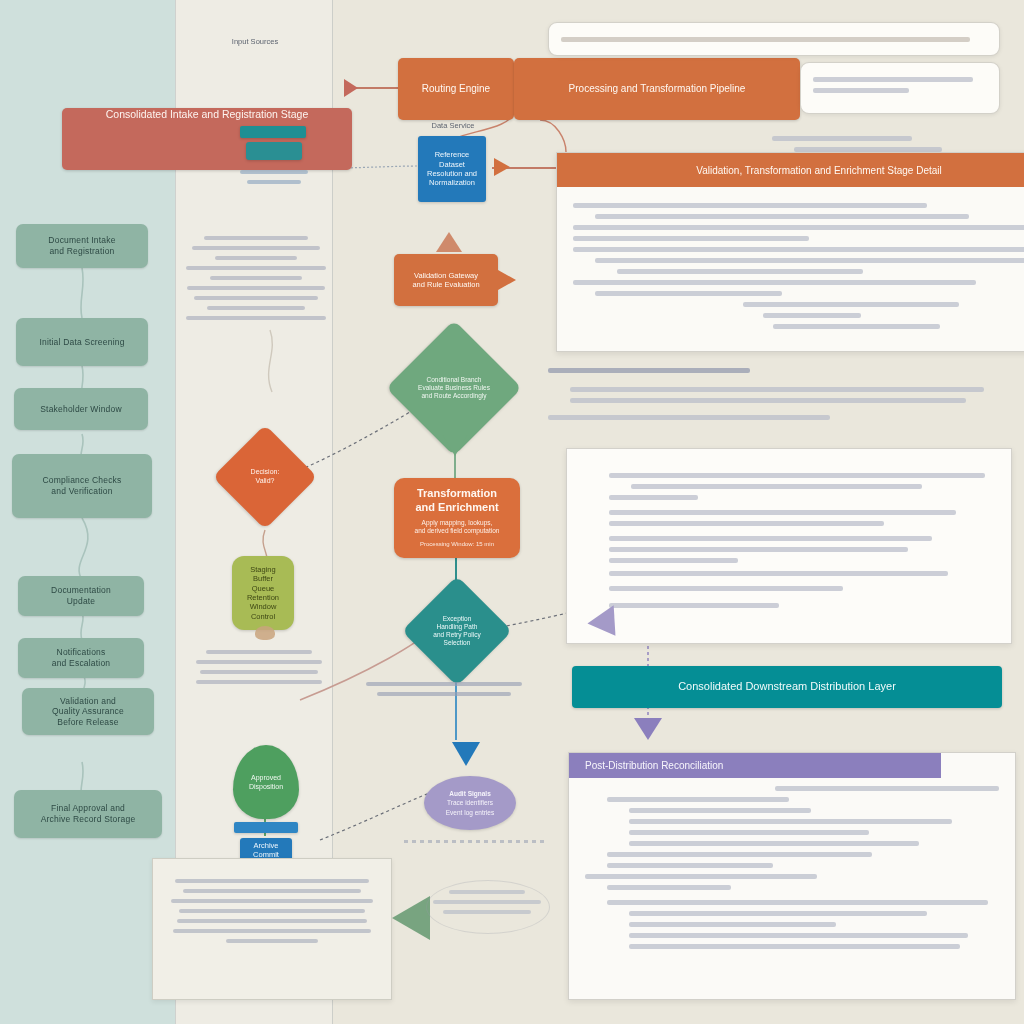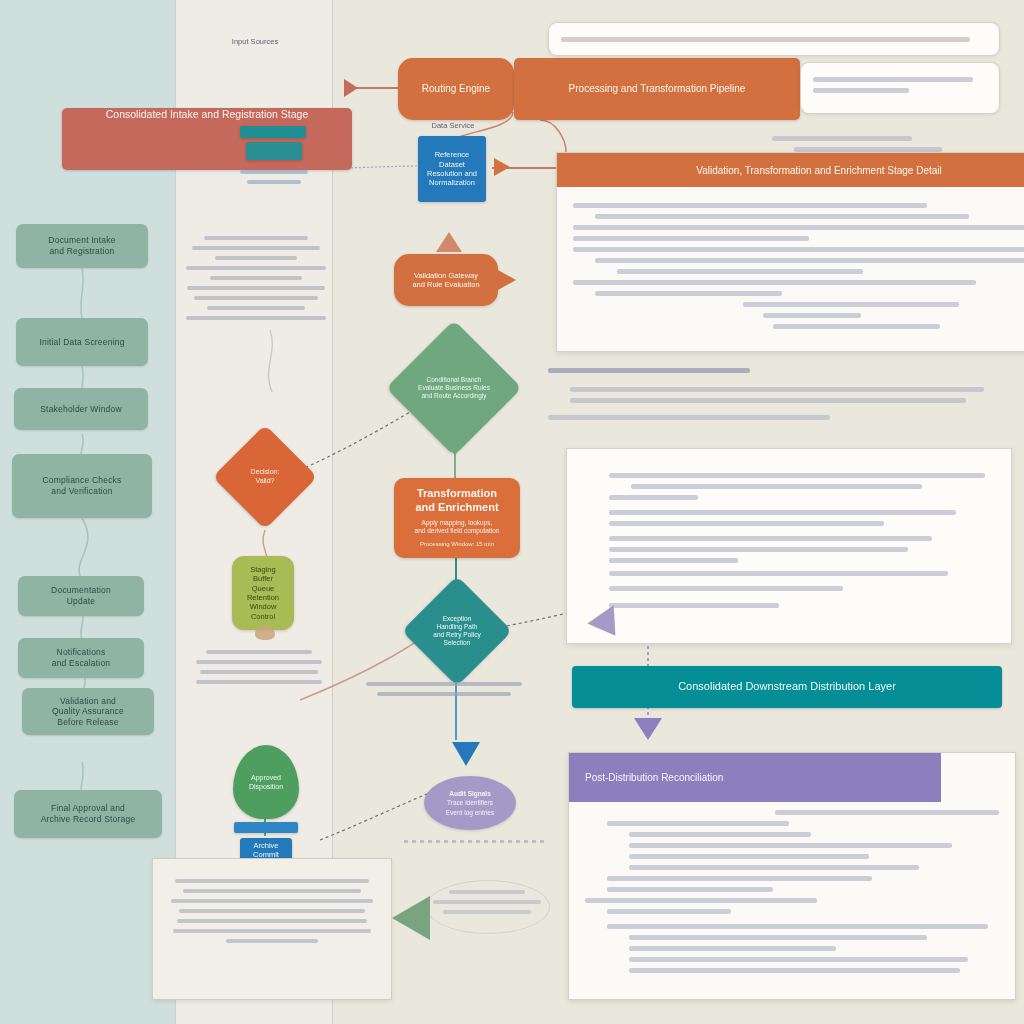--- a/index.html
+++ b/index.html
@@ -25,21 +25,21 @@
   .node .t{display:block;line-height:1.25;}
 
   
   .sage{background:#8fb4a4;color:#2e4a45;border-radius:7px;
         font-size:8.5px;letter-spacing:.2px;padding:4px 6px;
         box-shadow:0 1px 2px rgba(0,0,0,.12);}
 
   
   .bar-red{background:#c4695c;color:#fdf4f0;border-radius:5px;font-size:10.5px;
            justify-content:flex-start;align-items:center;text-align:left;padding:0 18px;margin-top:48px;}
-  .bar-orange{background:#d2703f;color:#fff8f2;border-radius:15px;font-size:10px;padding:0 14px;}
+  .bar-orange{background:#d2703f;color:#fff8f2;border-radius:5px;font-size:10px;padding:0 14px;}
   .bar-orange-l{background:#d2703f;color:#fff8f2;border-radius:5px;font-size:10px;
                 justify-content:center;align-items:center;text-align:left;padding:0 18px;}
   .bar-blue{background:#2379ba;color:#eef6fc;border-radius:3px;font-size:7.5px;padding:4px 6px;}
   .bar-teal{background:#058e95;color:#f2fbfb;border-radius:4px;font-size:11px;}
   .box-orange-big{background:#da6f3c;color:#fff7f1;border-radius:10px;font-size:10px;padding:8px 12px;}
   .box-olive{background:#a8bb55;color:#3d4614;border-radius:12px;font-size:7.5px;padding:6px 8px;}
 
   
   .dia{position:absolute;display:flex;align-items:center;justify-content:center;text-align:center;}
   .dia .shape{position:absolute;left:0;top:0;width:100%;height:100%;
@@ -60,21 +60,21 @@
   .ellipse-purple{position:absolute;background:#a49ac8;color:#f6f4fb;border-radius:50%;
               display:flex;flex-direction:column;align-items:center;justify-content:center;
               text-align:center;font-size:6.5px;line-height:1.4;
               box-shadow:0 1px 3px rgba(0,0,0,.15);}
 
   
   .card{position:absolute;box-sizing:border-box;background:#fbfaf6;
         border:1px solid rgba(160,158,146,.45);box-shadow:0 2px 6px rgba(0,0,0,.09);}
   .card-hdr{box-sizing:border-box;width:100%;display:flex;align-items:center;}
   .hdr-orange{background:#d2703f;color:#fff8f2;justify-content:center;font-size:10px;height:34px;}
-  .hdr-purple{background:#8b7fbd;color:#f8f6fc;justify-content:flex-start;font-size:10px;height:49px;padding-left:16px;}
+  .hdr-purple{background:#8b7fbd;color:#f8f6fc;justify-content:flex-start;font-size:10px;height:25px;padding-left:16px;}
   .card-body{padding:10px 16px;}
 
   
   .tl{height:5px;border-radius:2px;background:#b9bdc9;opacity:.72;margin:6px 0;}
   .tl.dark{background:#9aa0b1;opacity:.8;}
   .tl.ind1{margin-left:22px;}
   .tl.ind2{margin-left:44px;}
   .tl.ind3{margin-left:66px;}
   .tl.warm{background:#c3bdb3;}
 

